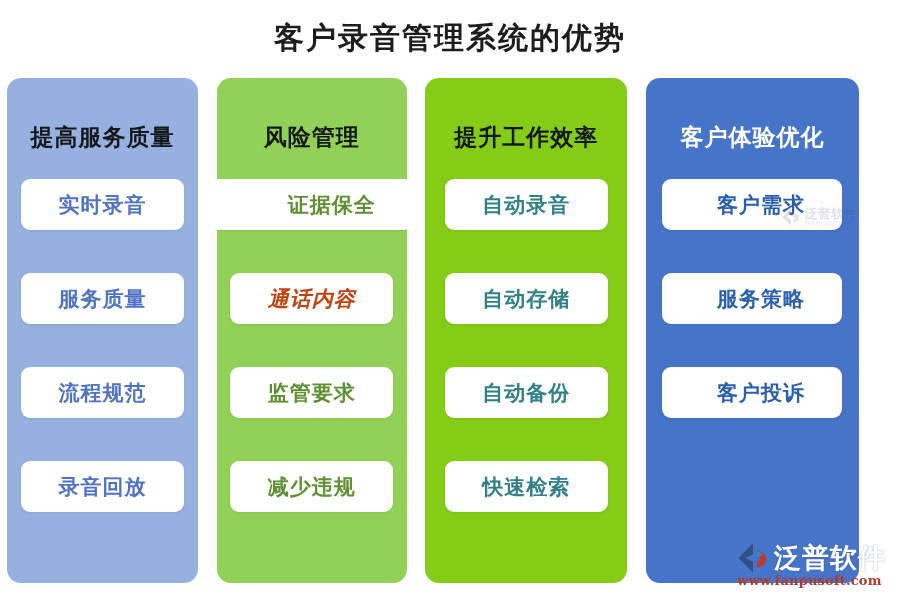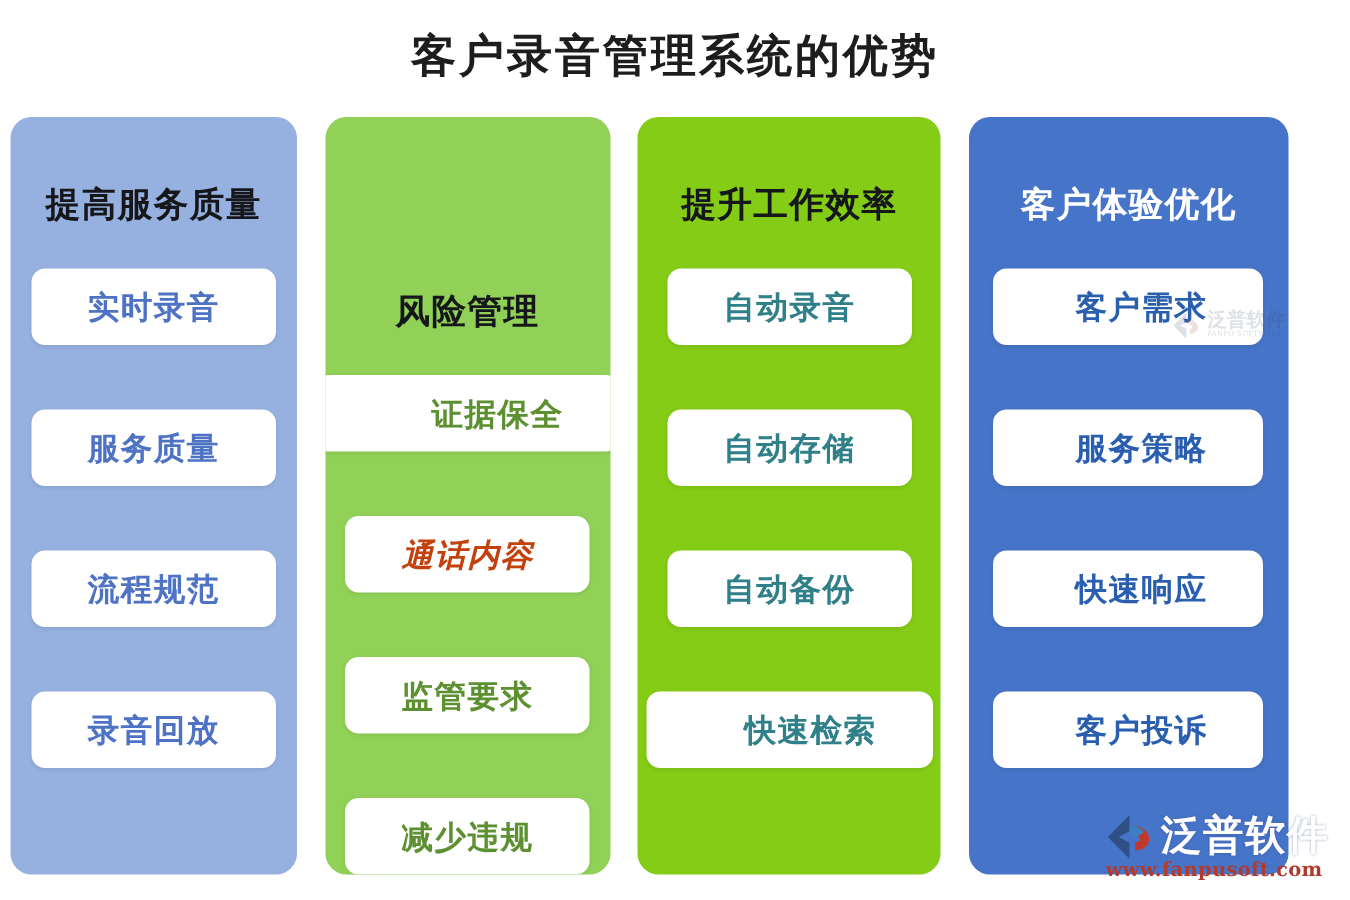--- a/index.html
+++ b/index.html
@@ -58,21 +58,21 @@
     border-radius: 14px;
     display: flex;
     flex-direction: column;
     align-items: center;
     box-sizing: border-box;
     padding-top: 0;
     overflow: hidden;
   }
 
   .column.col-1 { background: #96b1e0; width: 191px; }
-  .column.col-2 { background: #91d157; width: 190px; justify-content: flex-end; }
+  .column.col-2 { background: #91d157; width: 190px; }
   .column.col-3 { background: #c8e2b5; width: 202px; }
   .column.col-4 { background: #4674c8; width: 213px; }
 
   .col-header {
     font-family: "DejaVu Serif", "Liberation Serif", serif;
     font-size: 23px;
     font-weight: 700;
     letter-spacing: 1px;
     line-height: 34px;
     height: 34px;
@@ -223,30 +223,29 @@
         <div class="card" style="color: rgb(93, 144, 48);">减少违规</div>
       </div>
     </div>
 
     <div class="column col-3" style="background: #84cc16;">
       <div class="col-header" style="color: rgb(21, 23, 26);">提升工作效率</div>
       <div class="card-list">
         <div class="card" style="color: rgb(47, 128, 136);">自动录音</div>
         <div class="card" style="color: rgb(47, 128, 136);">自动存储</div>
         <div class="card" style="color: rgb(47, 128, 136);">自动备份</div>
-        <div class="card" style="color: rgb(47, 128, 136); padding-left: 28px;">快速检索</div>
+        <div class="card" style="color: rgb(47, 128, 136);">快速检索</div>
       </div>
     </div>
 
     <div class="column col-4" style="background: rgb(70, 116, 200);">
       <div class="col-header" style="color: rgb(255, 255, 255);">客户体验优化</div>
       <div class="card-list">
         <div class="card" style="color: rgb(42, 95, 176);">客户需求</div>
         <div class="card" style="color: rgb(42, 95, 176);">服务策略</div>
-        <div class="card" style="color: rgb(42, 95, 176);">快速响应</div>
         <div class="card" style="color: rgb(42, 95, 176);">客户投诉</div>
       </div>
     </div>
 
   </div>
 
   <div class="ghost-watermark">
     <div class="gw-mark">
       <svg viewBox="0 0 40 40" width="22" height="22" aria-hidden="true">
         <path d="M4 20 L20 4 L20 16 L12 20 L20 24 L20 36 Z" fill="#3a4a6b"></path>

